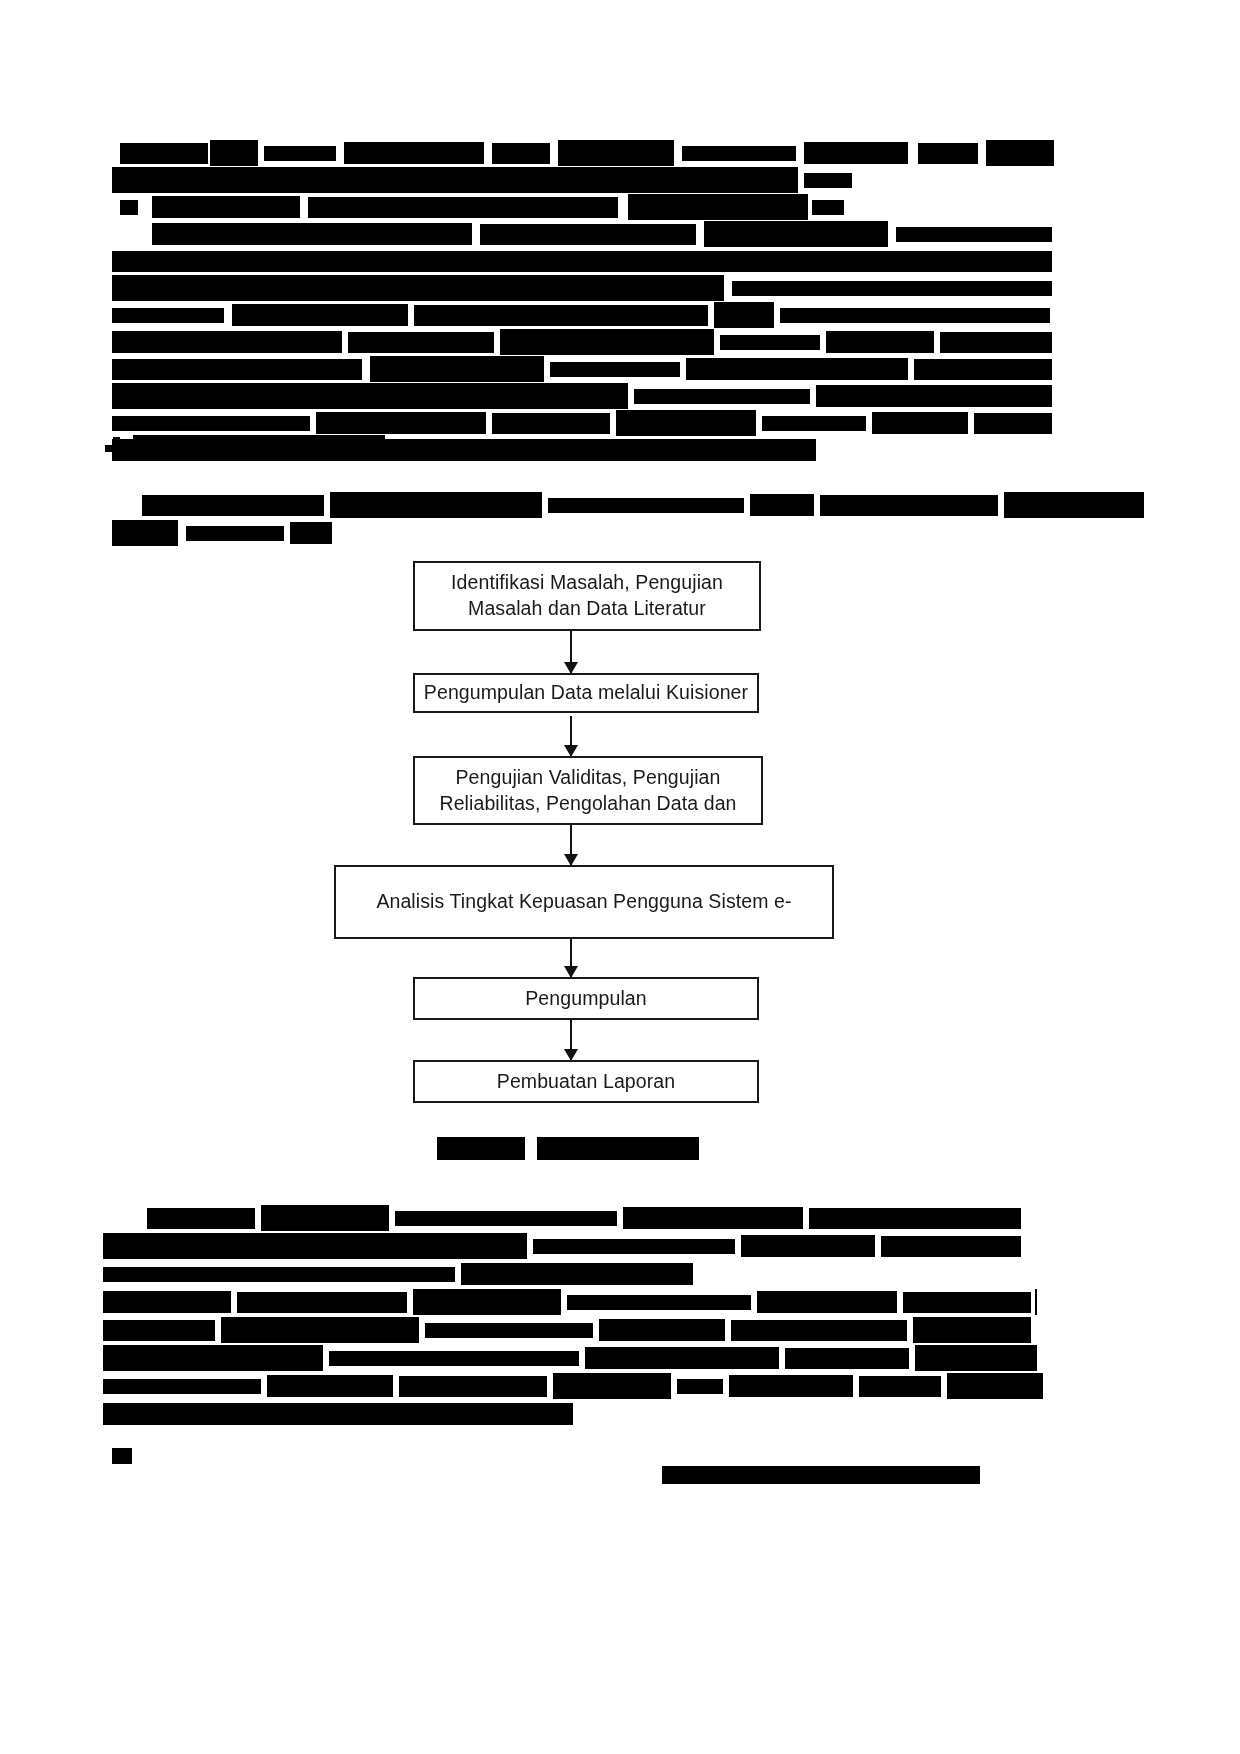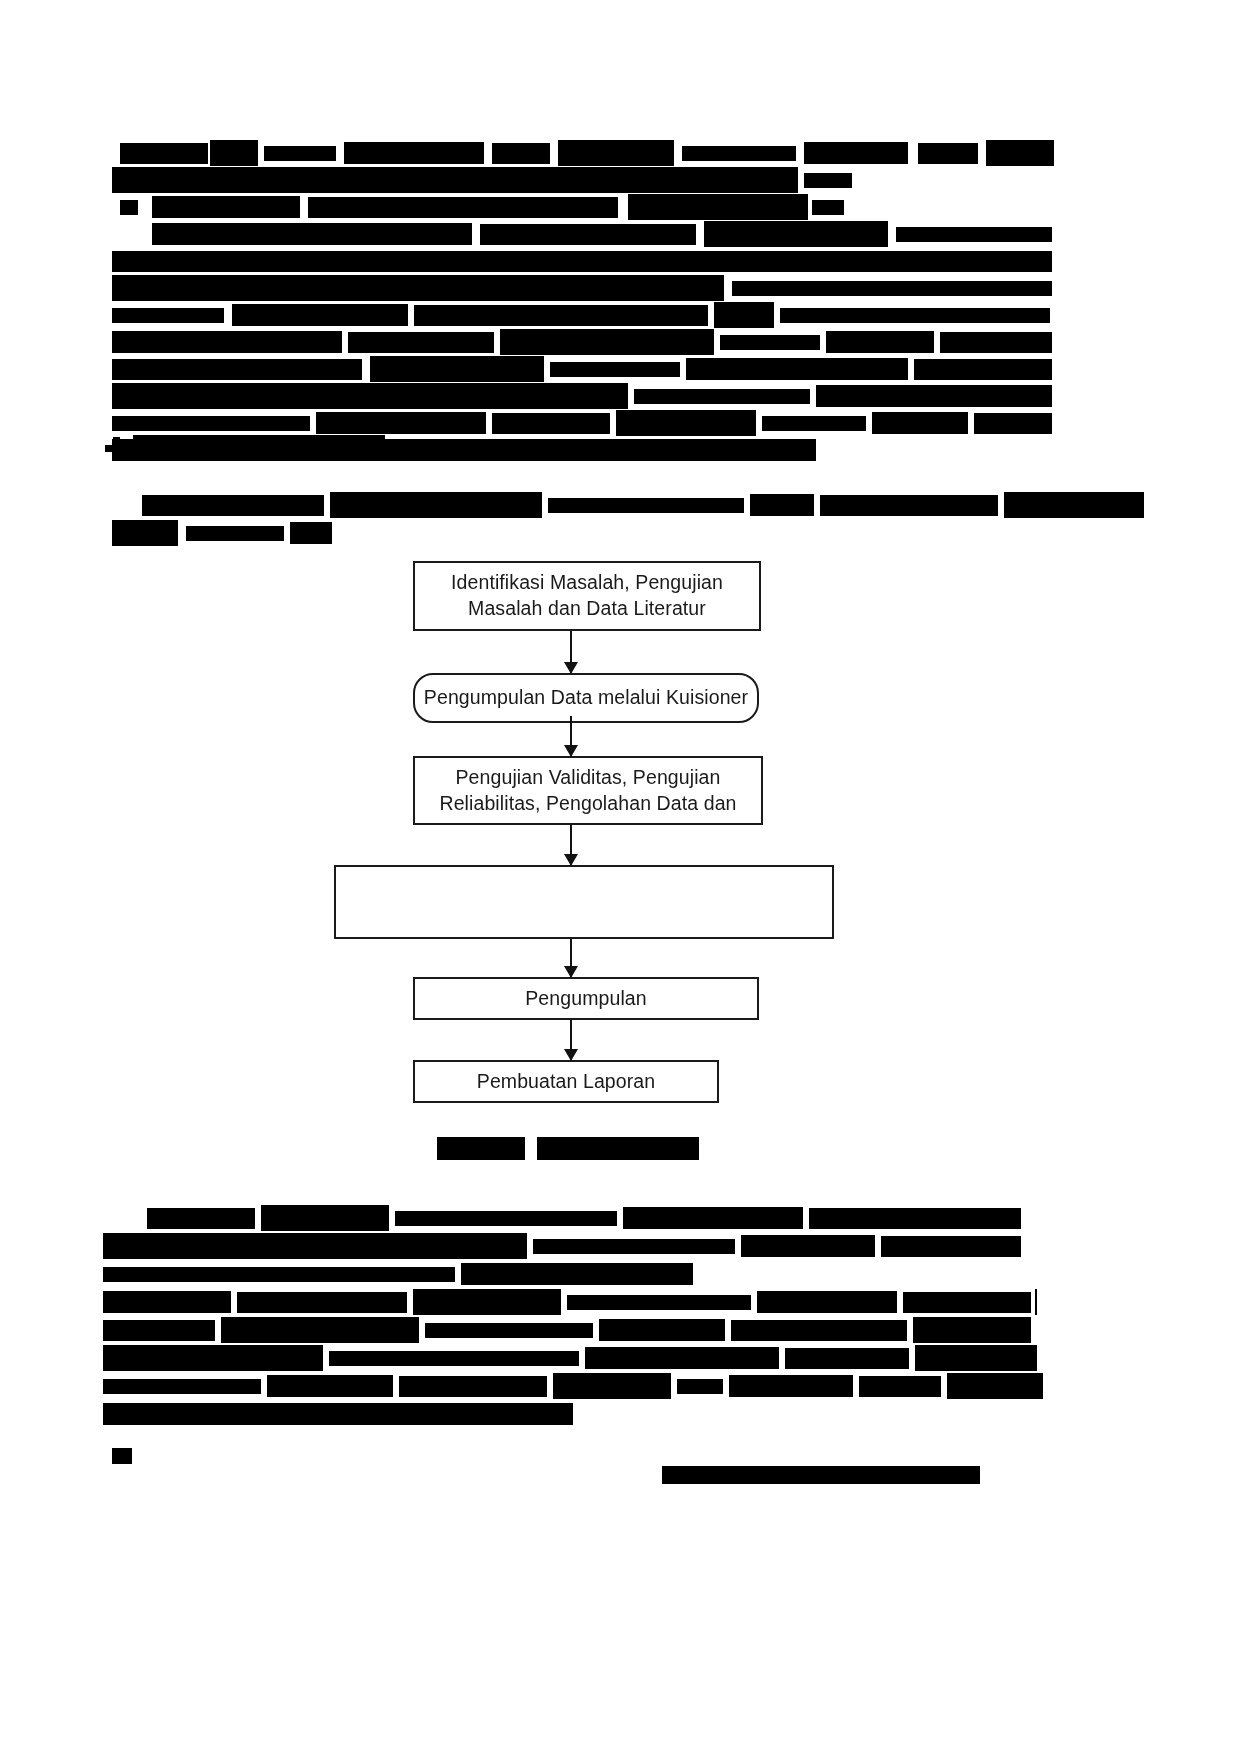--- a/index.html
+++ b/index.html
@@ -226,46 +226,46 @@
   <div class="flowchart">
 
     <div class="fc-node" style="left:413px; top:561px; width:348px; height:70px;">
       <span>
         <span>Identifikasi Masalah, Pengujian</span><br>
         <span>Masalah dan Data Literatur</span>
       </span>
     </div>
     <div class="fc-arrow" style="left:570px; top:631px; height:42px;"></div>
 
-    <div class="fc-node" style="left:413px; top:673px; width:346px; height:50px;border-radius:20px;">
+    <div class="fc-node" style="left:413px; top:673px; width:346px; height:40px;">
       <span>Pengumpulan Data melalui Kuisioner</span>
     </div>
     <div class="fc-arrow" style="left:570px; top:716px; height:40px;"></div>
 
     <div class="fc-node" style="left:413px; top:756px; width:350px; height:69px;">
       <span>
         <span>Pengujian Validitas, Pengujian</span><br>
         <span>Reliabilitas, Pengolahan Data dan</span>
       </span>
     </div>
     <div class="fc-arrow" style="left:570px; top:825px; height:40px;"></div>
 
     <div class="fc-node" style="left:334px; top:865px; width:500px; height:74px;">
       <span>
-        <br>
+        <span>Analisis Tingkat Kepuasan Pengguna Sistem e-</span><br>
       </span>
     </div>
     <div class="fc-arrow" style="left:570px; top:939px; height:38px;"></div>
 
     <div class="fc-node" style="left:413px; top:977px; width:346px; height:43px;">
       <span>Pengumpulan</span>
     </div>
     <div class="fc-arrow" style="left:570px; top:1020px; height:40px;"></div>
 
-    <div class="fc-node" style="left:413px; top:1060px; width:306px; height:43px;">
+    <div class="fc-node" style="left:413px; top:1060px; width:346px; height:43px;">
       <span>Pembuatan Laporan</span>
     </div>
   </div>
 
   <div class="caption-bar" style="left:437px; top:1137px; width:88px;"></div>
   <div class="caption-bar" style="left:537px; top:1137px; width:162px;"></div>
 
   <div class="redacted-block" id="block-bottom" style="left:103px; top:1205px; width:935px;">
       <div class="rline" style="height: 26px;">
         <span class="rbar" style="left: 44px; width: 108px;"></span>

